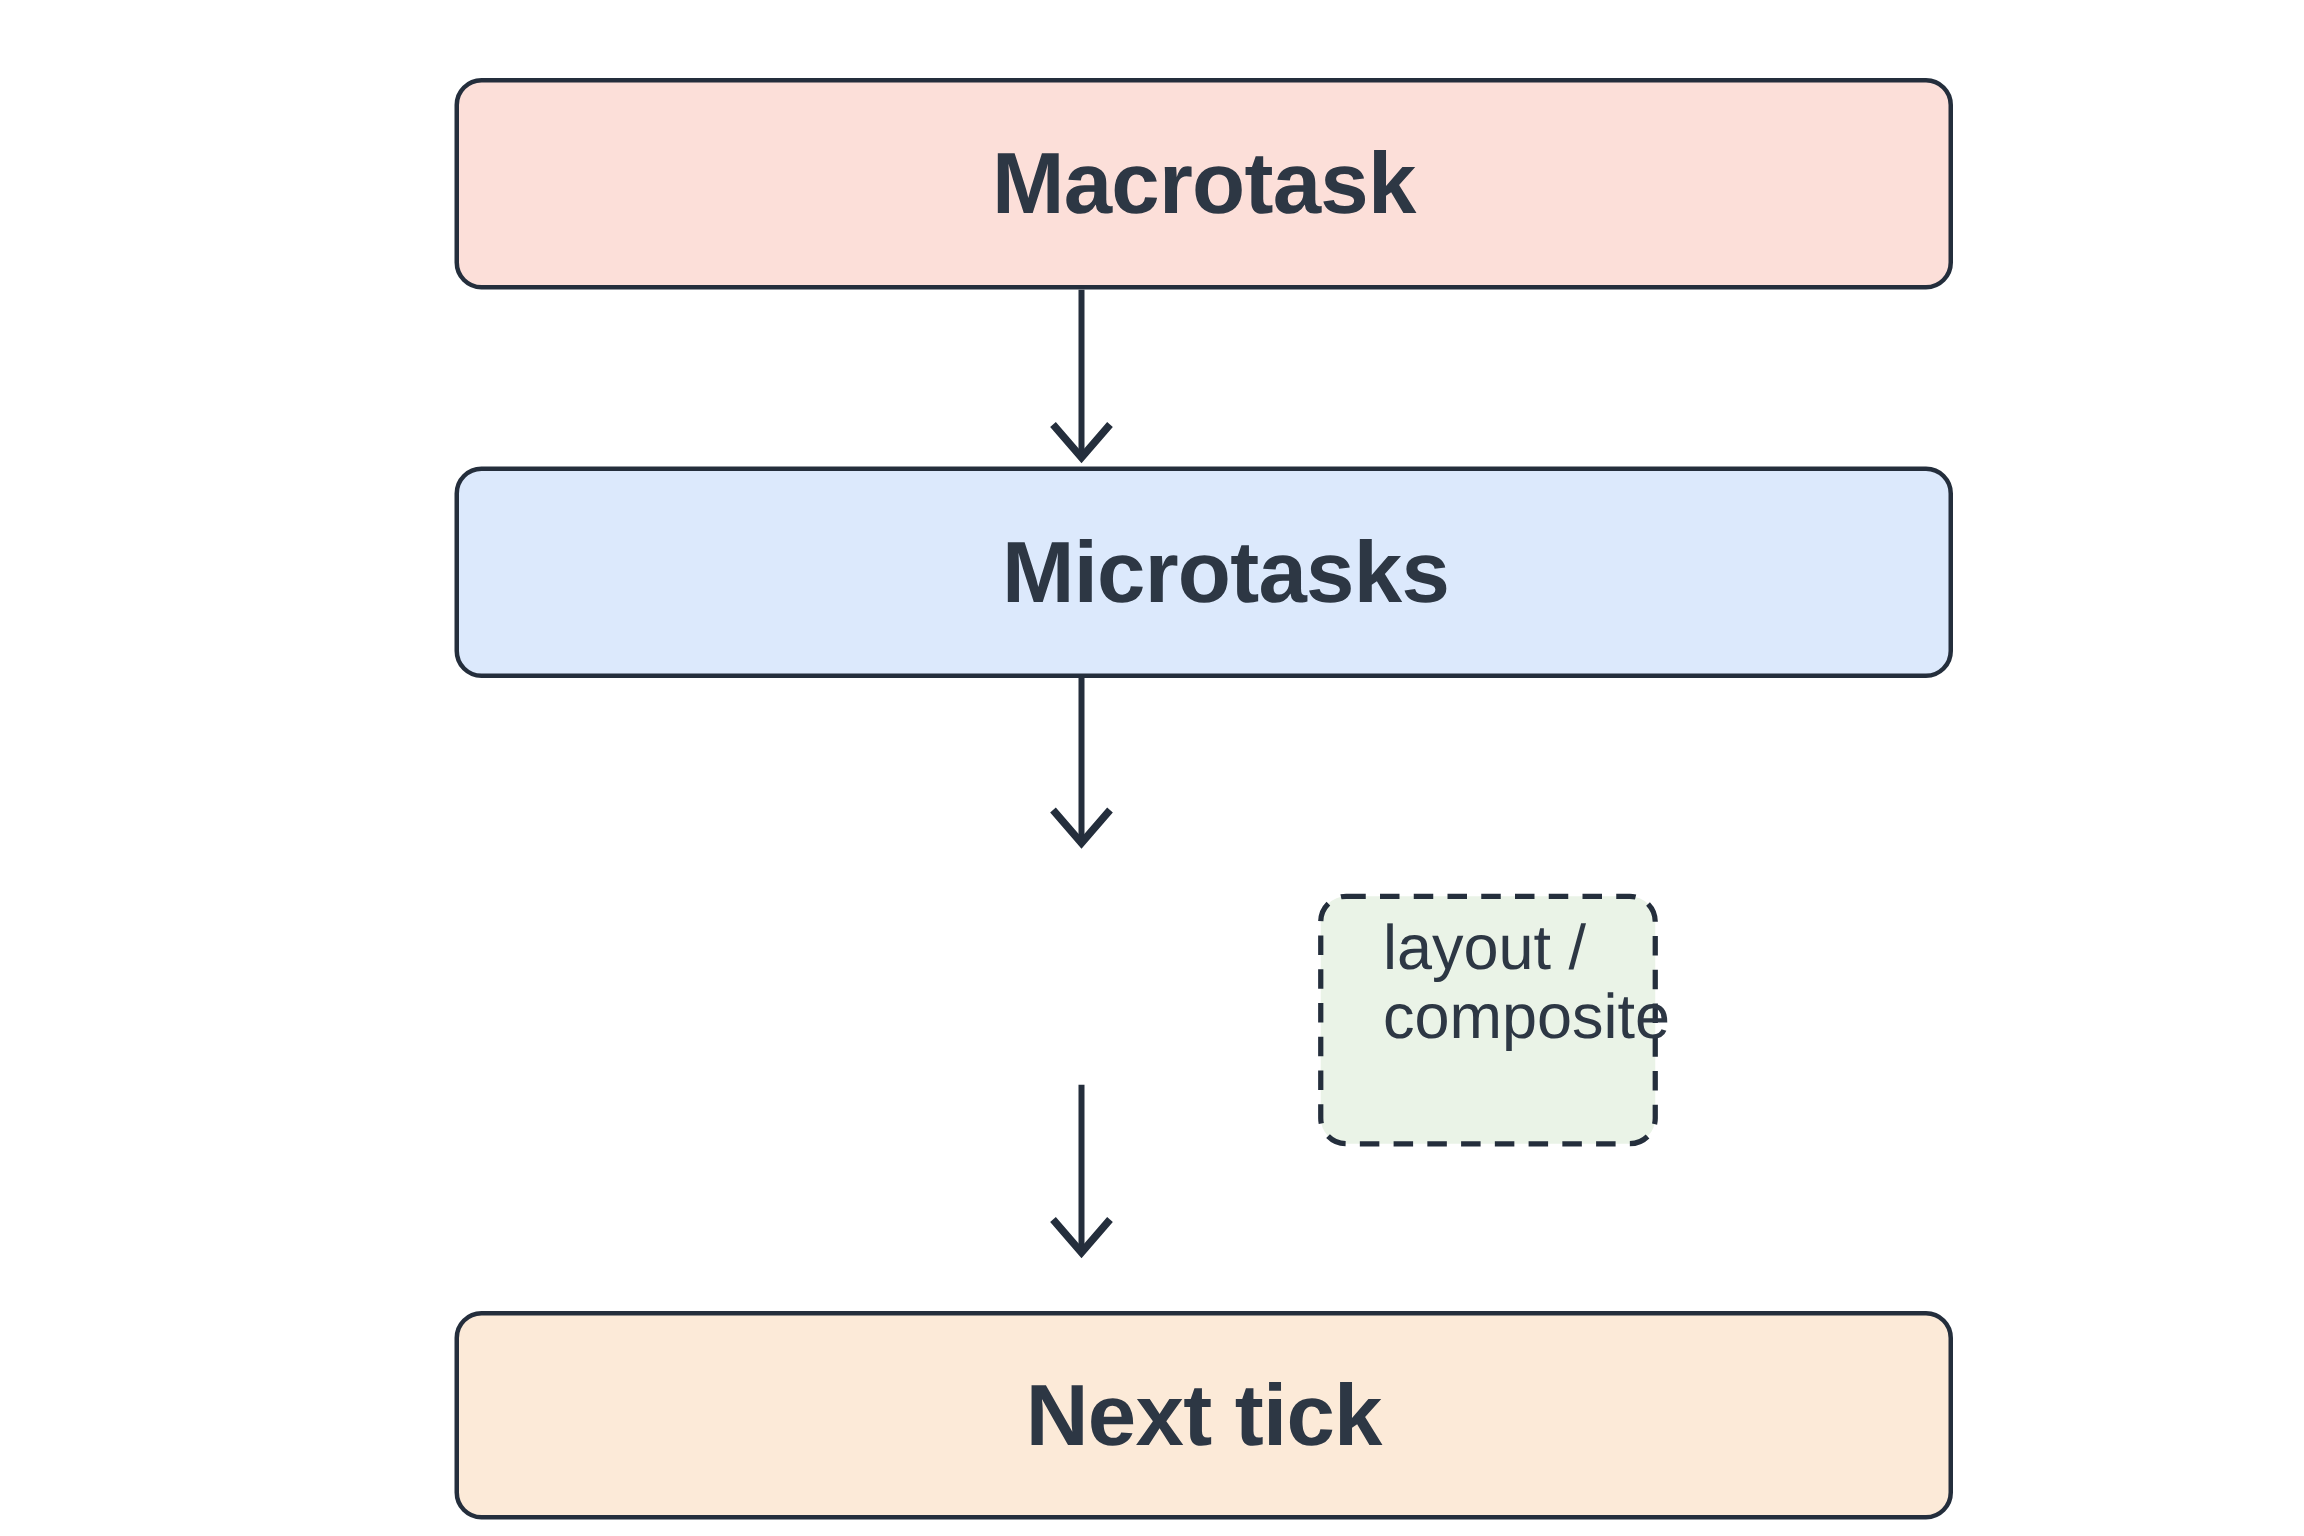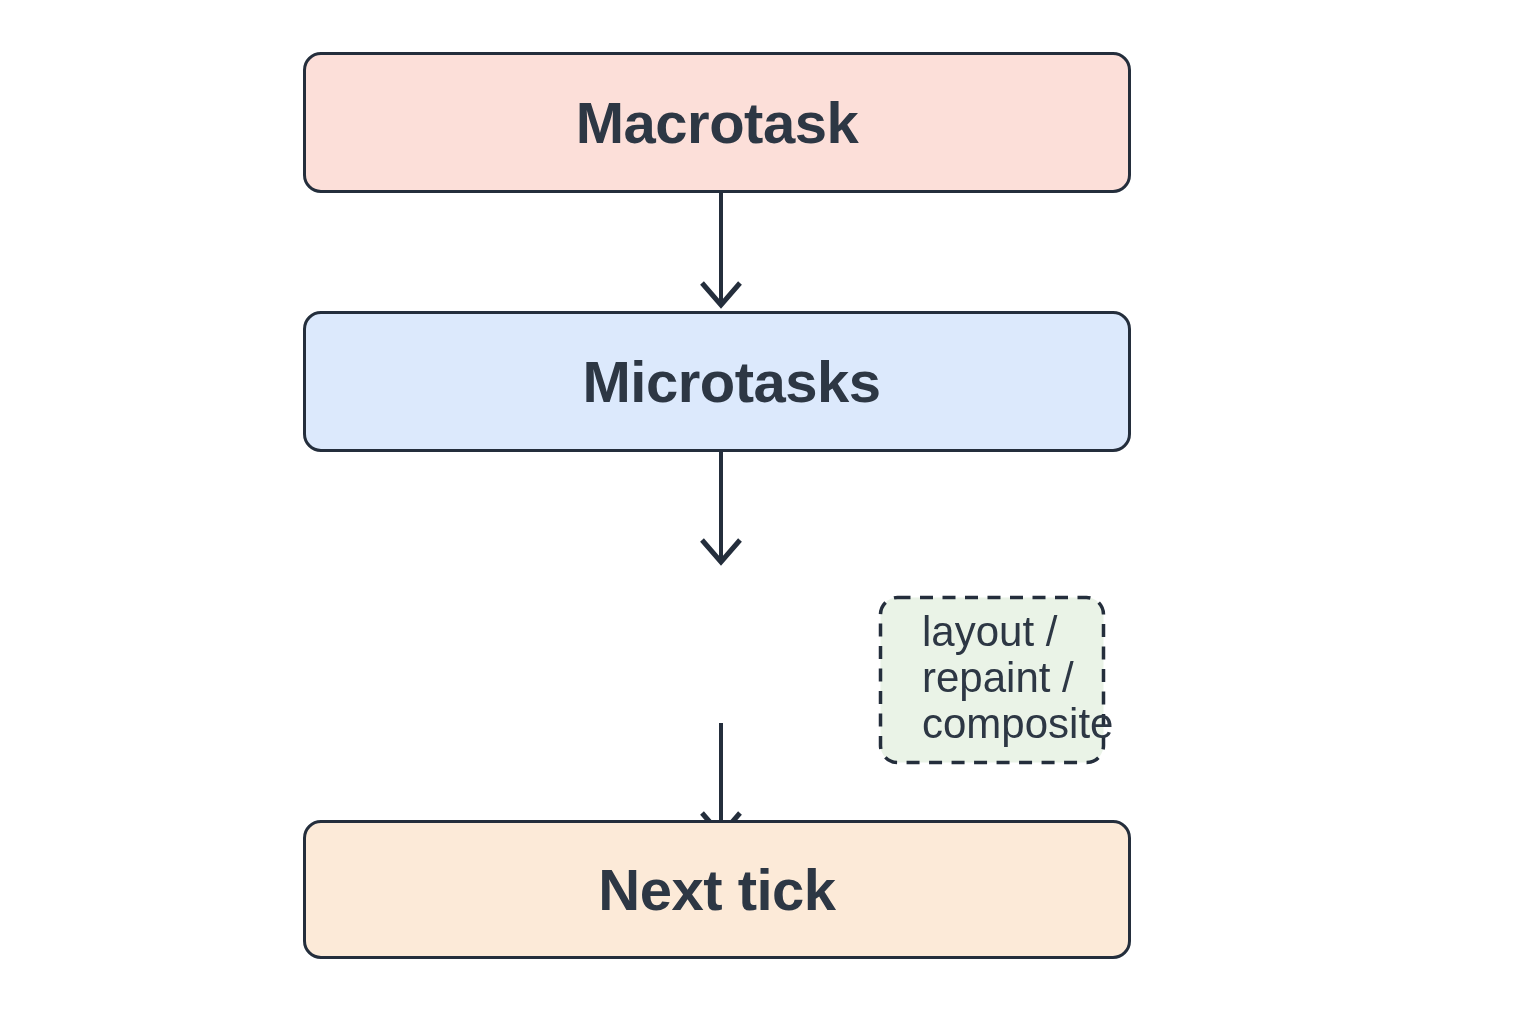--- a/index.html
+++ b/index.html
@@ -8,41 +8,41 @@
     position: relative;
     width: 1536px;
     height: 1024px;
     background: var(--bg, #ffffff);
     overflow: hidden;
     font-family: "Liberation Sans", "DejaVu Sans", sans-serif;
   }
   .node {
     position: absolute;
     left: 303px;
-    width: 828px;
+    width: 999px;
     border: 3.5px solid var(--stroke, #242e3c);
     border-radius: 18px;
     display: flex;
     align-items: center;
     justify-content: center;
     z-index: 1;
     text-align: right;
   }
   .node-label {
     font-size: 58px;
     font-weight: 700;
     letter-spacing: -0.5px;
     color: var(--text, #2d3744);
     white-space: nowrap;
   }
   #node-macrotask   { top: 52px;  height: 141px; }
   #node-microtasks  { top: 311px; height: 141px; }
   #node-render      { top: 567px; height: 156px; }
   #node-render .node-label { padding-right: 110px; }
-  #node-nexttick    { top: 820px; height: 139px; }
+  #node-nexttick    { top: 874px; height: 139px; }
 
   .arrow {
     position: absolute;
     left: 697px;
     width: 48px;
     z-index: 0;
     display: block;
   }
   #arrow-1 { top: 193px; height: 116px; }
   #arrow-2 { top: 452px; height: 114px; }
@@ -98,21 +98,20 @@
     <path d="M5 88 L24 110 L43 88"></path>
   </svg>
 
 
   <div class="note">
     <svg class="note-svg" viewBox="0 0 228 170" preserveAspectRatio="none" aria-hidden="true">
       <rect x="2.5" y="2.5" width="223" height="165" rx="17" stroke-width="3.5" stroke-dasharray="13 9.5" fill="#eaf3e7"></rect>
     </svg>
     <div class="note-text">
       <div>layout /</div>
-      <div>repaint /</div>
       <div>composite</div>
     </div>
   </div>
 
   <svg class="arrow" id="arrow-3" viewBox="0 0 48 116" aria-hidden="true">
     <line x1="24" y1="0" x2="24" y2="110"></line>
     <path d="M5 90 L24 112 L43 90"></path>
   </svg>
 
   <div class="node" id="node-nexttick" style="background: rgb(252, 234, 216);">

